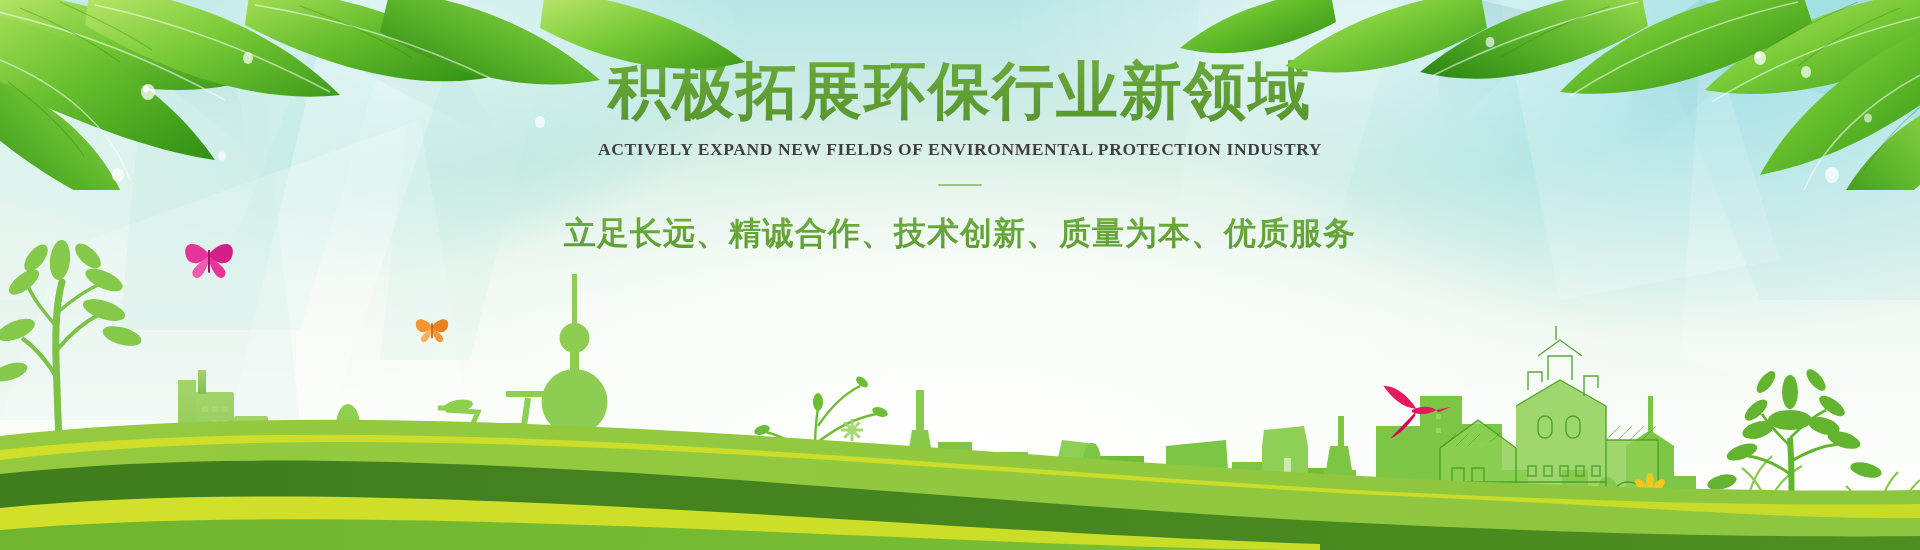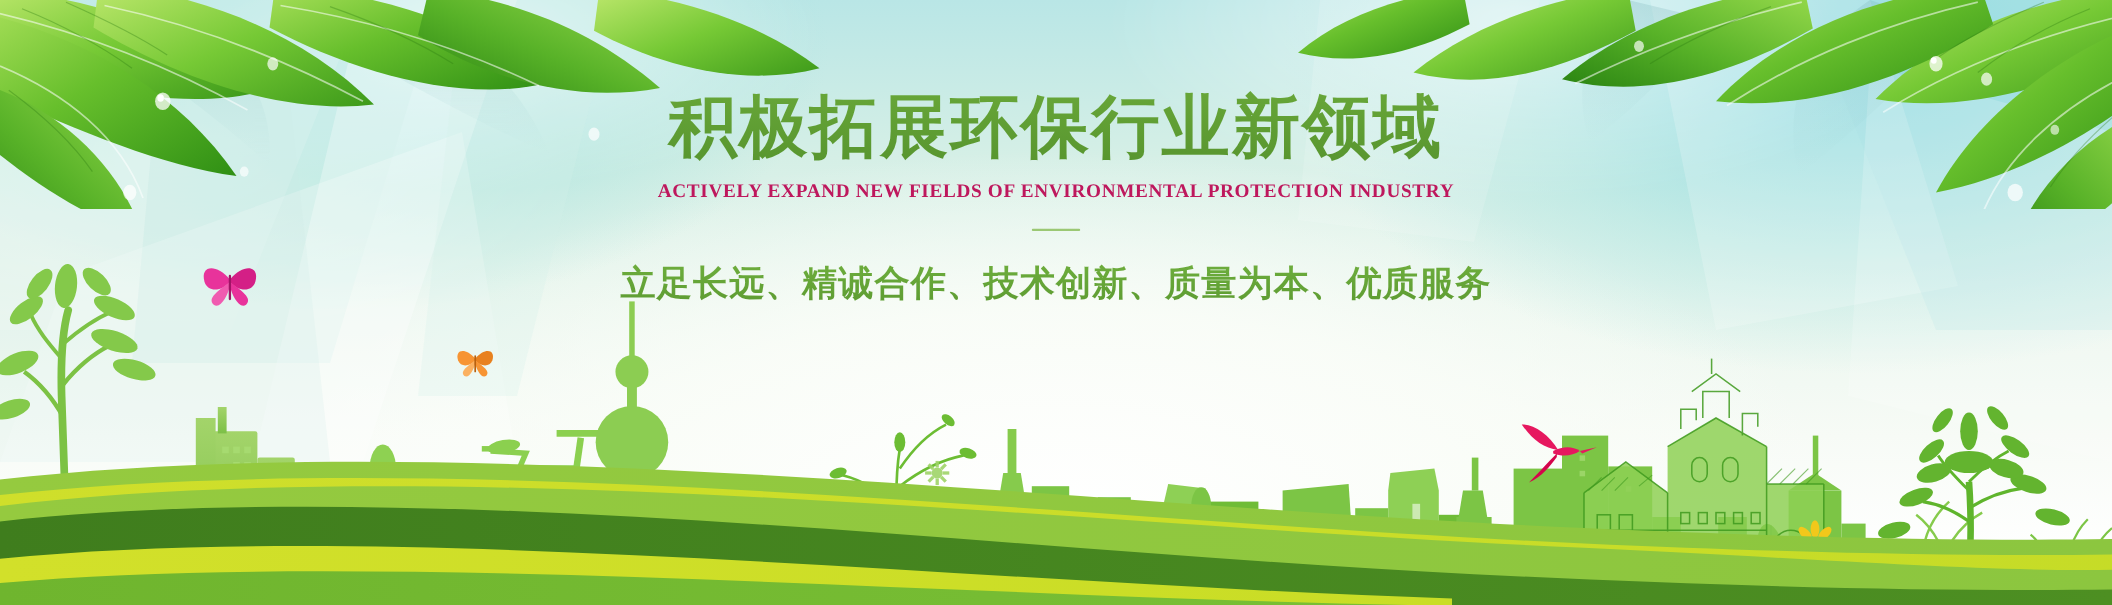--- a/index.html
+++ b/index.html
@@ -30,35 +30,35 @@
     mix-blend-mode:screen;
   }
   .poly{position:absolute;inset:0;}
   
   .text-block{
     position:absolute;left:0;right:0;top:0;
     text-align:center;z-index:40;
     pointer-events:none;
   }
   .headline{
-    margin:0;padding-top:82px;
+    margin:0;padding-top:58px;
     font-size:62px;line-height:1.05;
     font-weight:700;
     letter-spacing:2px;
     color:#6aa93a;
     background:linear-gradient(180deg,#79b83f 0%,#6aa93a 48%,#58962f 100%);
     -webkit-background-clip:text;background-clip:text;
     -webkit-text-fill-color:transparent;
     font-family:"DejaVu Sans","Liberation Sans",sans-serif;
     text-shadow:none;
   }
   .headline-en{
     margin:0;padding-top:16px;
     font-size:17.5px;font-weight:700;letter-spacing:.6px;
-    color:#be185d;
+    color:#404040;
     font-family:"Liberation Serif","DejaVu Serif",serif;
   }
   .divider{
     width:44px;height:2px;margin:24px auto 0;
     background:#8dbf5e;opacity:.85;border-radius:2px;
   }
   .tagline{
     margin:0;padding-top:26px;
     font-size:32px;font-weight:700;letter-spacing:1px;
     color:#6aa93a;

